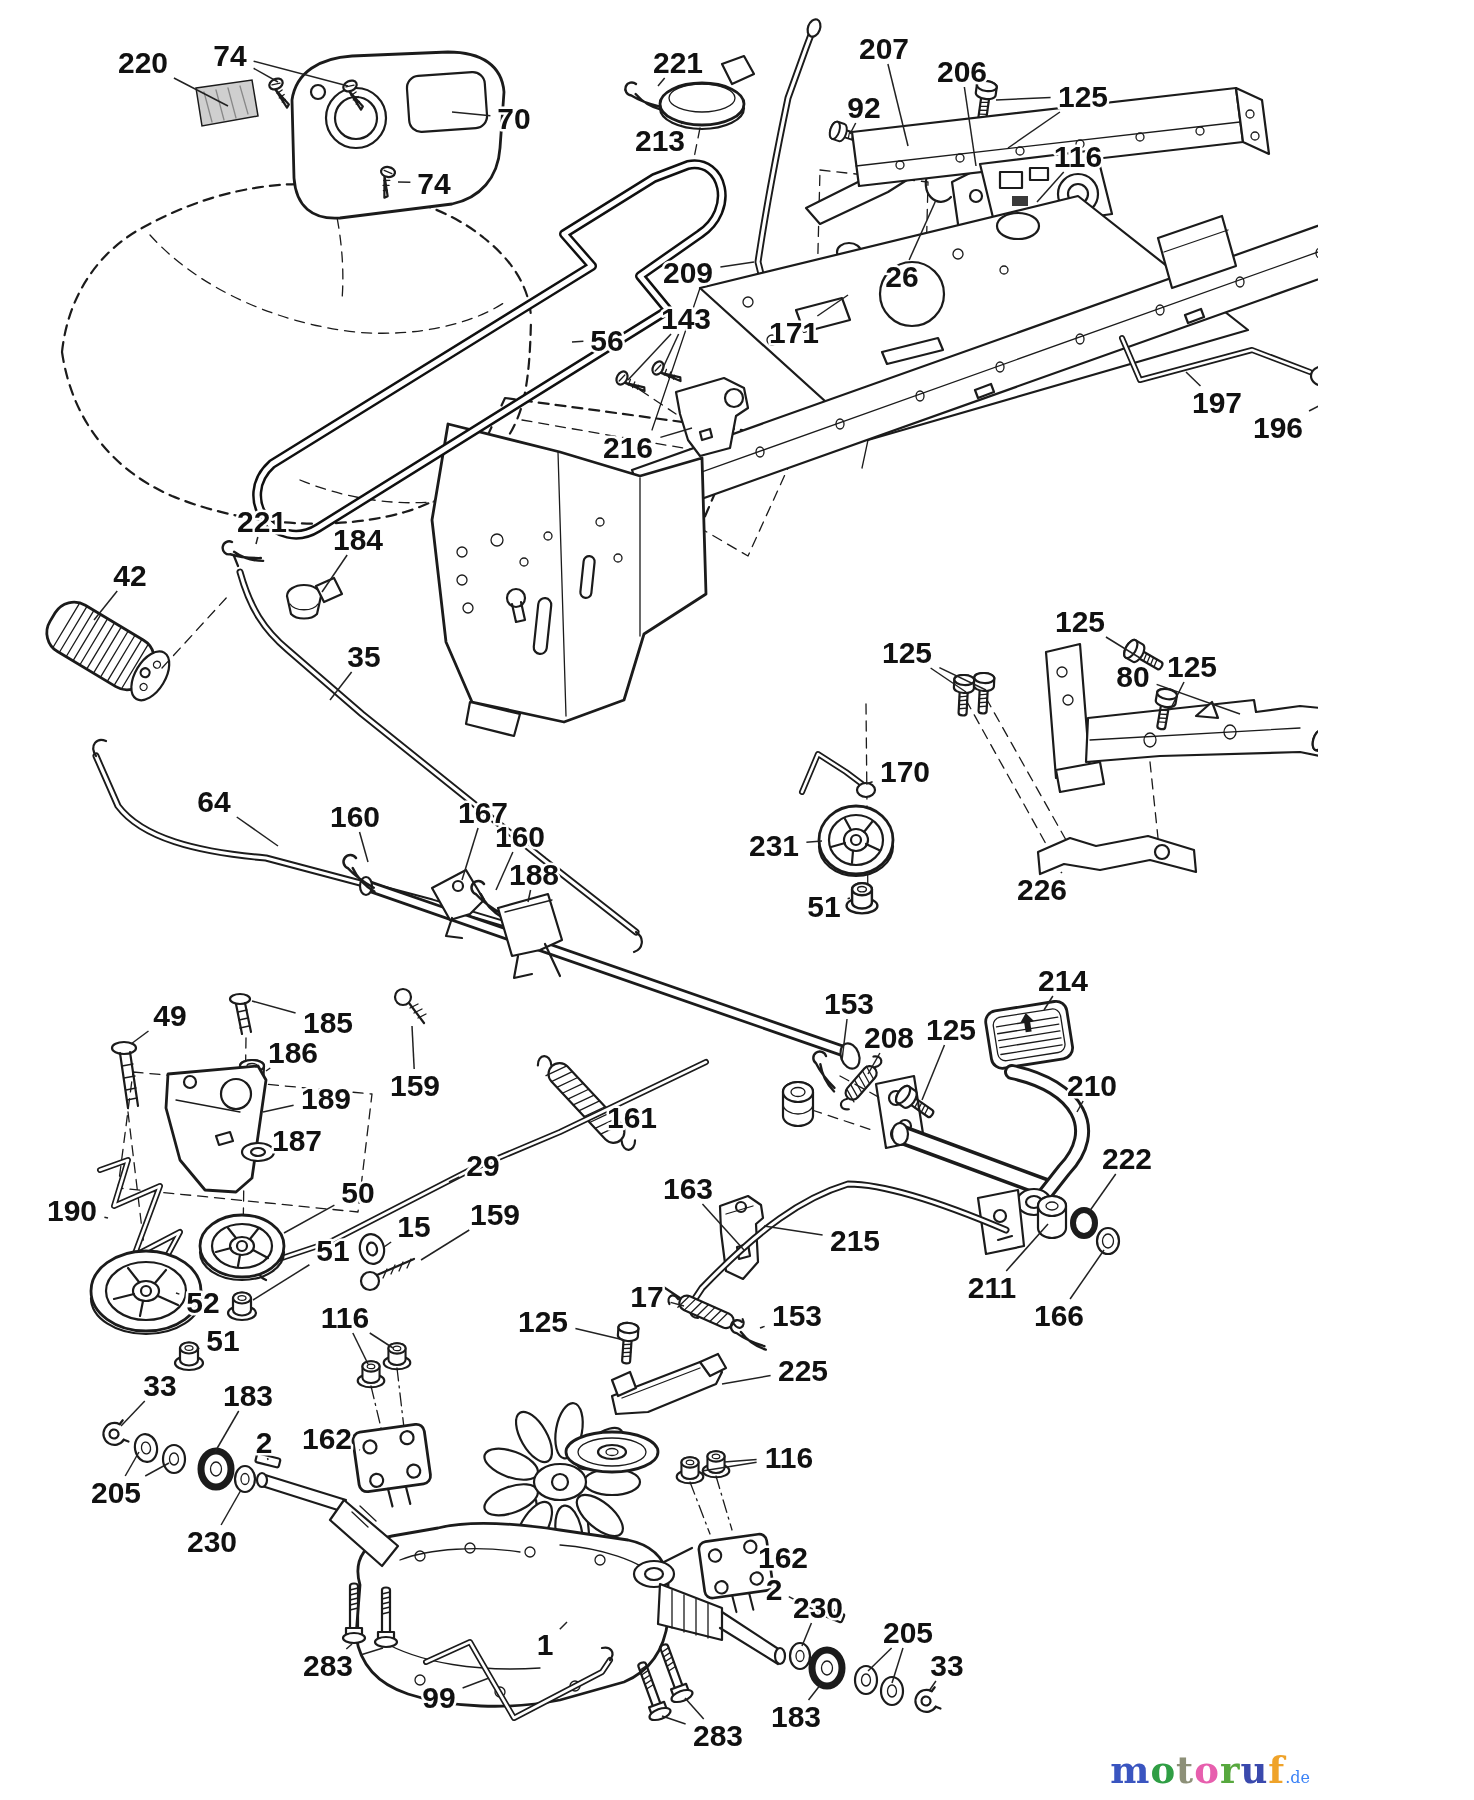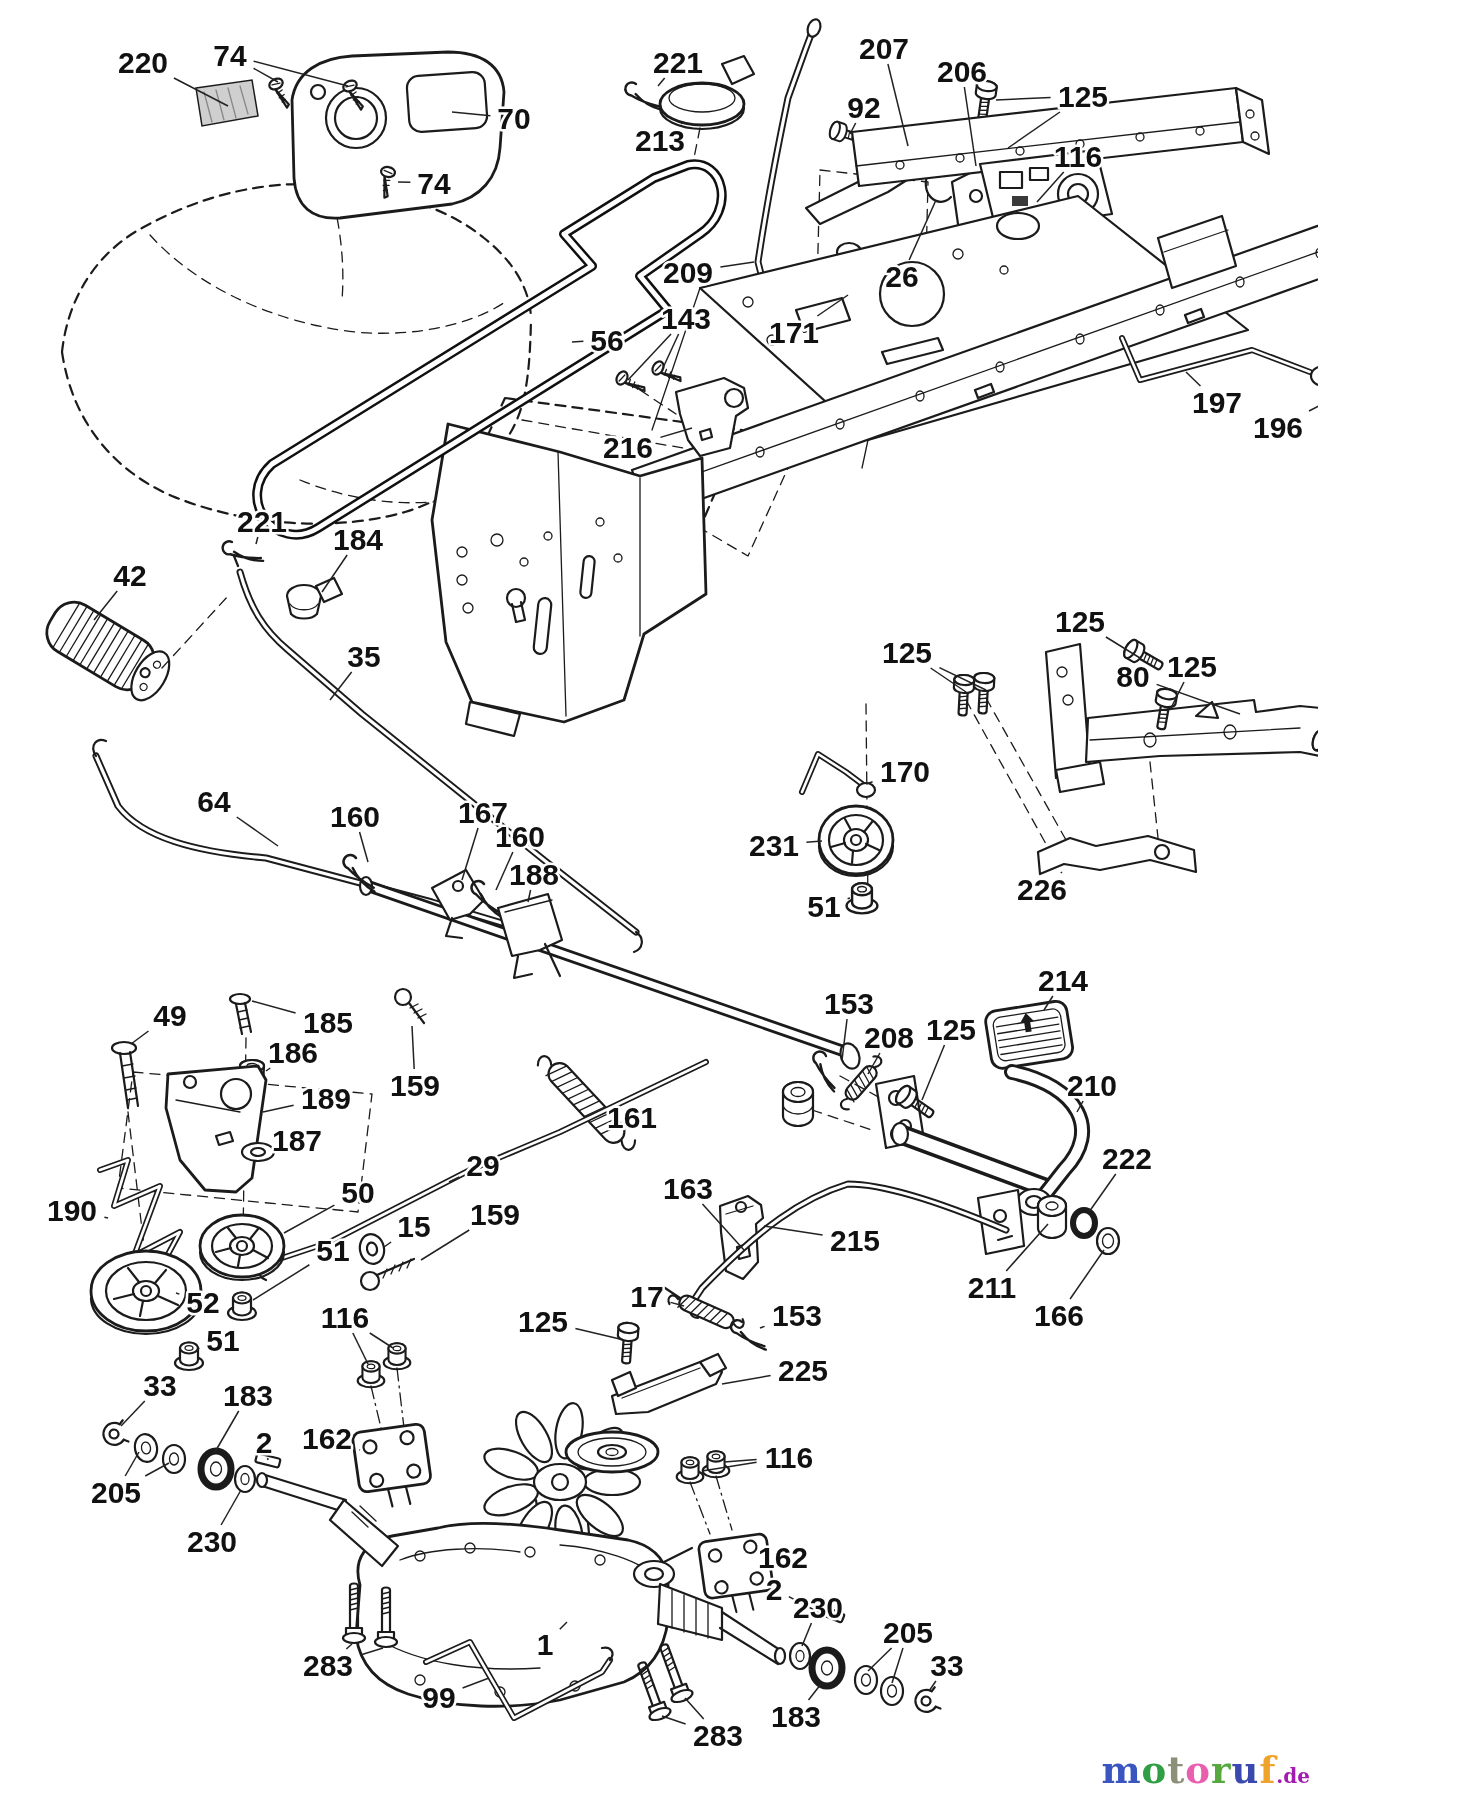--- a/index.html
+++ b/index.html
@@ -28,21 +28,21 @@
   .ring7{fill:#fff;stroke:#1b1b1b;stroke-width:7}
   .ring6{fill:#fff;stroke:#1b1b1b;stroke-width:6}
   .leader{stroke:#222;stroke-width:1.5;fill:none}
   .plabel{font:bold 30px "Liberation Sans",sans-serif;fill:#111;text-anchor:middle;
           stroke:#fff;stroke-width:5;paint-order:stroke;stroke-linejoin:round}
   .gray{fill:#cfcfcf;stroke:#1b1b1b;stroke-width:1.5}
   
   .watermark{position:absolute;right:8px;bottom:8px;font-family:"DejaVu Serif",serif;
              font-weight:bold;white-space:nowrap;user-select:none}
   .watermark .wm-word span{font-size:37px;letter-spacing:1px}
-  .watermark .wm-suffix{font-size:20px;color:#a21caf;font-weight:bold}
+  .watermark .wm-suffix{font-size:16px;color:#3b82f6;font-weight:normal}
 </style>
 </head>
 <body>
 
 <div class="stage">
 <svg width="1474" height="1800" viewBox="0 0 1474 1800">
   <defs>
     <g id="nutG">
       <ellipse cx="0" cy="7" rx="14" ry="7" class="fw"></ellipse>
       <path class="fw" d="M-9,-8 A9,5.5 0 0 1 9,-8 L9,4 A9,5.5 0 0 1 -9,4 Z"></path>

